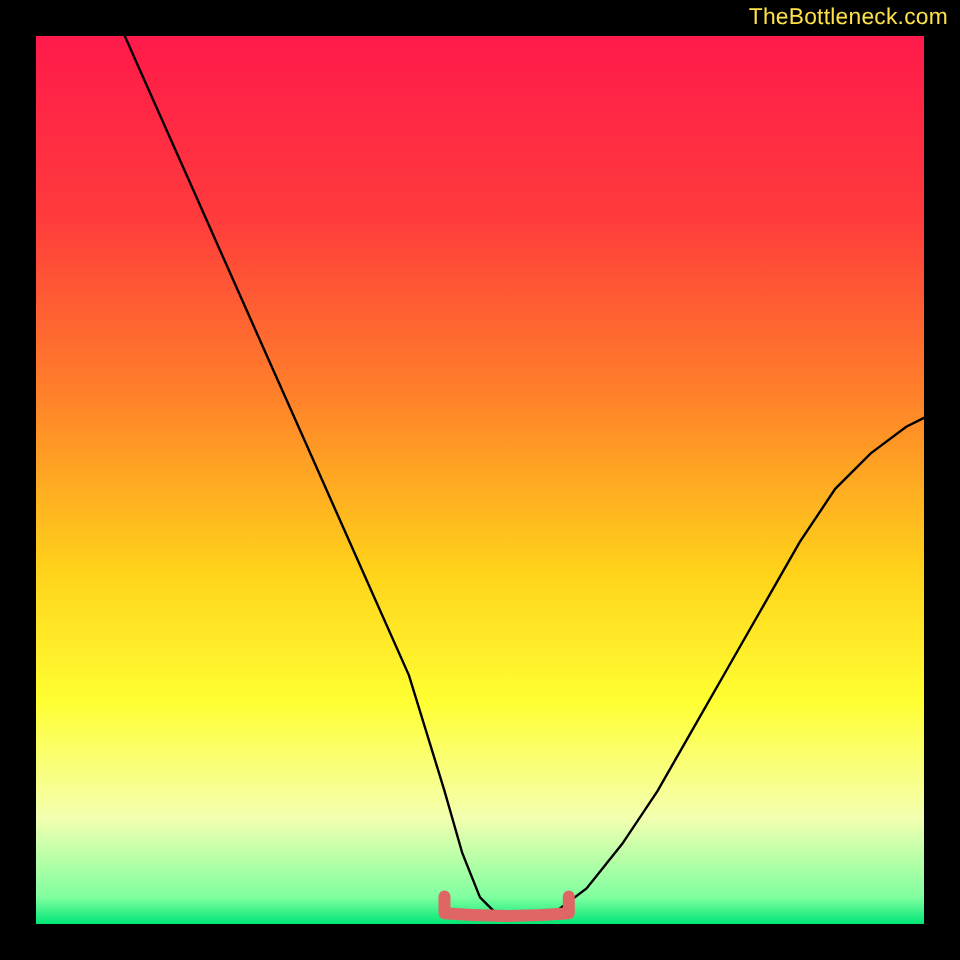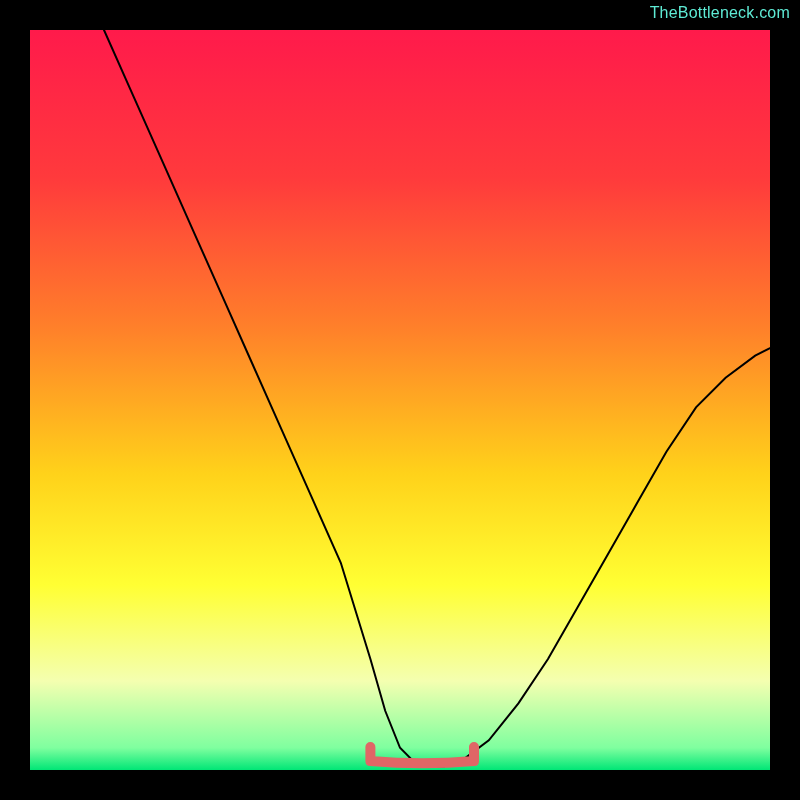--- a/index.html
+++ b/index.html
@@ -8,22 +8,22 @@
     width: 800px;
     height: 800px;
     background: #000;
     font-family: Arial, Helvetica, sans-serif;
     overflow: hidden;
   }
   .watermark {
     position: absolute;
     top: 4px;
     right: 10px;
-    color: #5eead4;
-    font-size: 16px;
+    color: #fde047;
+    font-size: 19px;
     font-weight: 500;
     letter-spacing: 0.2px;
     z-index: 10;
   }
   .plot-wrap {
     position: absolute;
     left: 30px;
     top: 30px;
     width: 740px;
     height: 740px;

